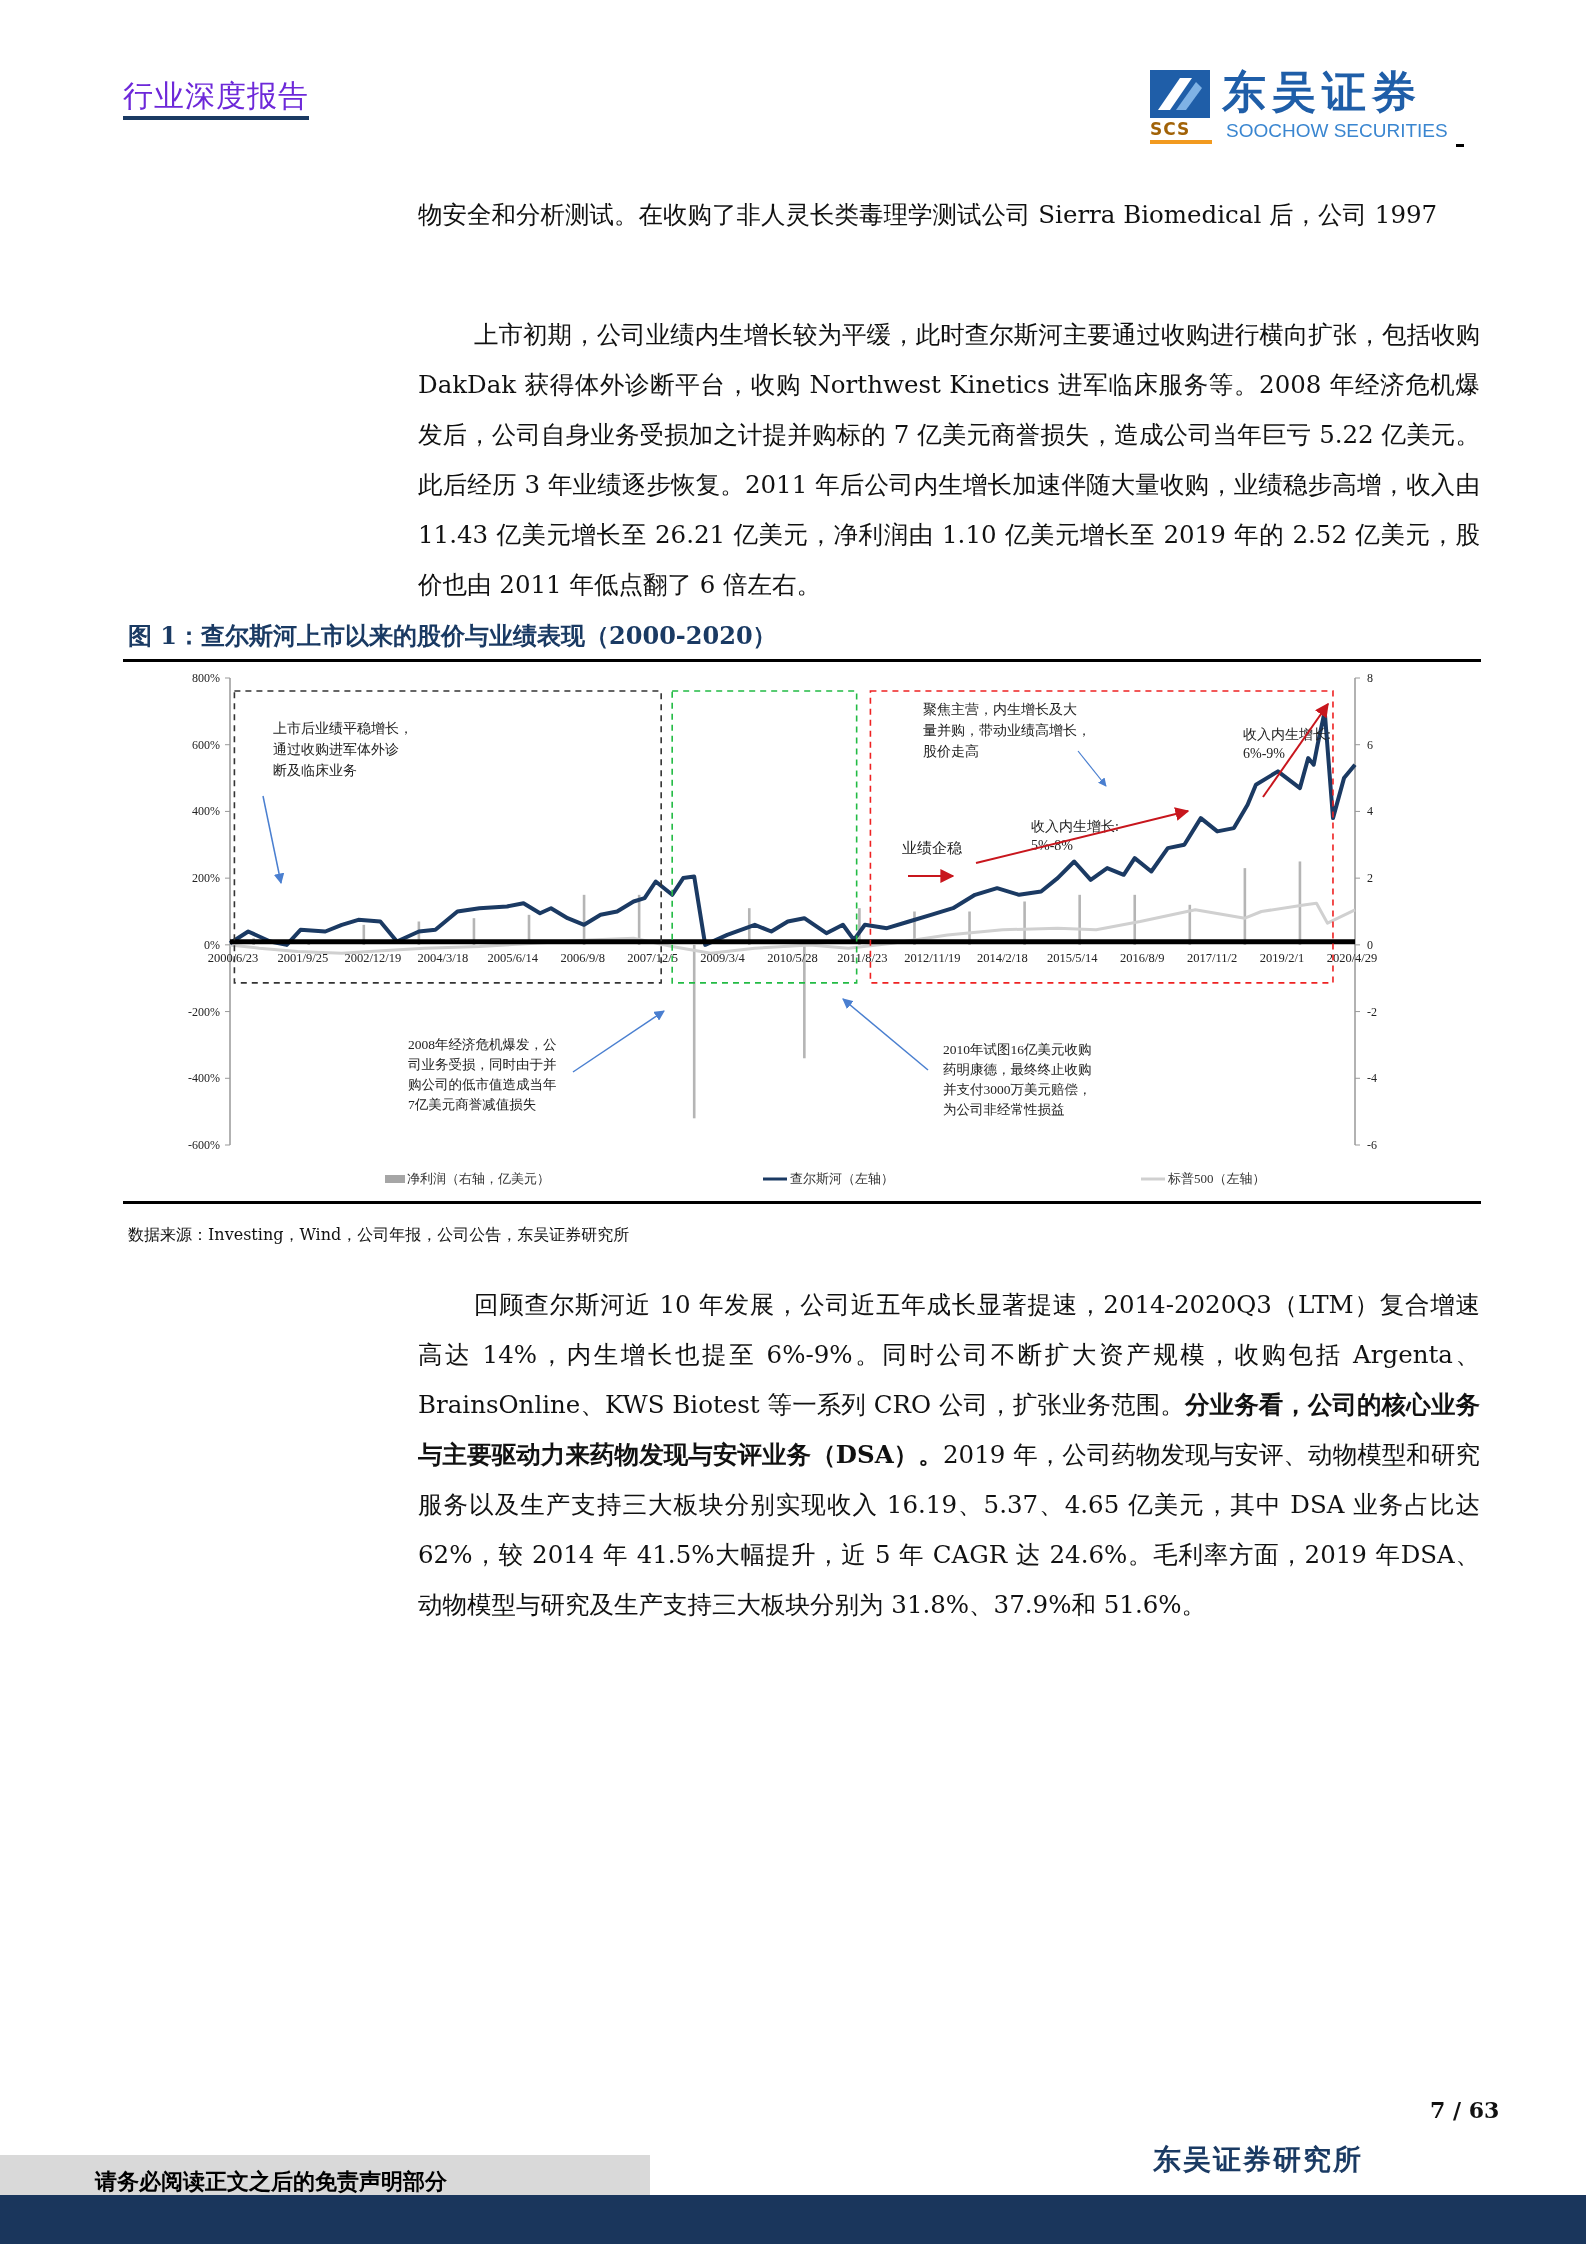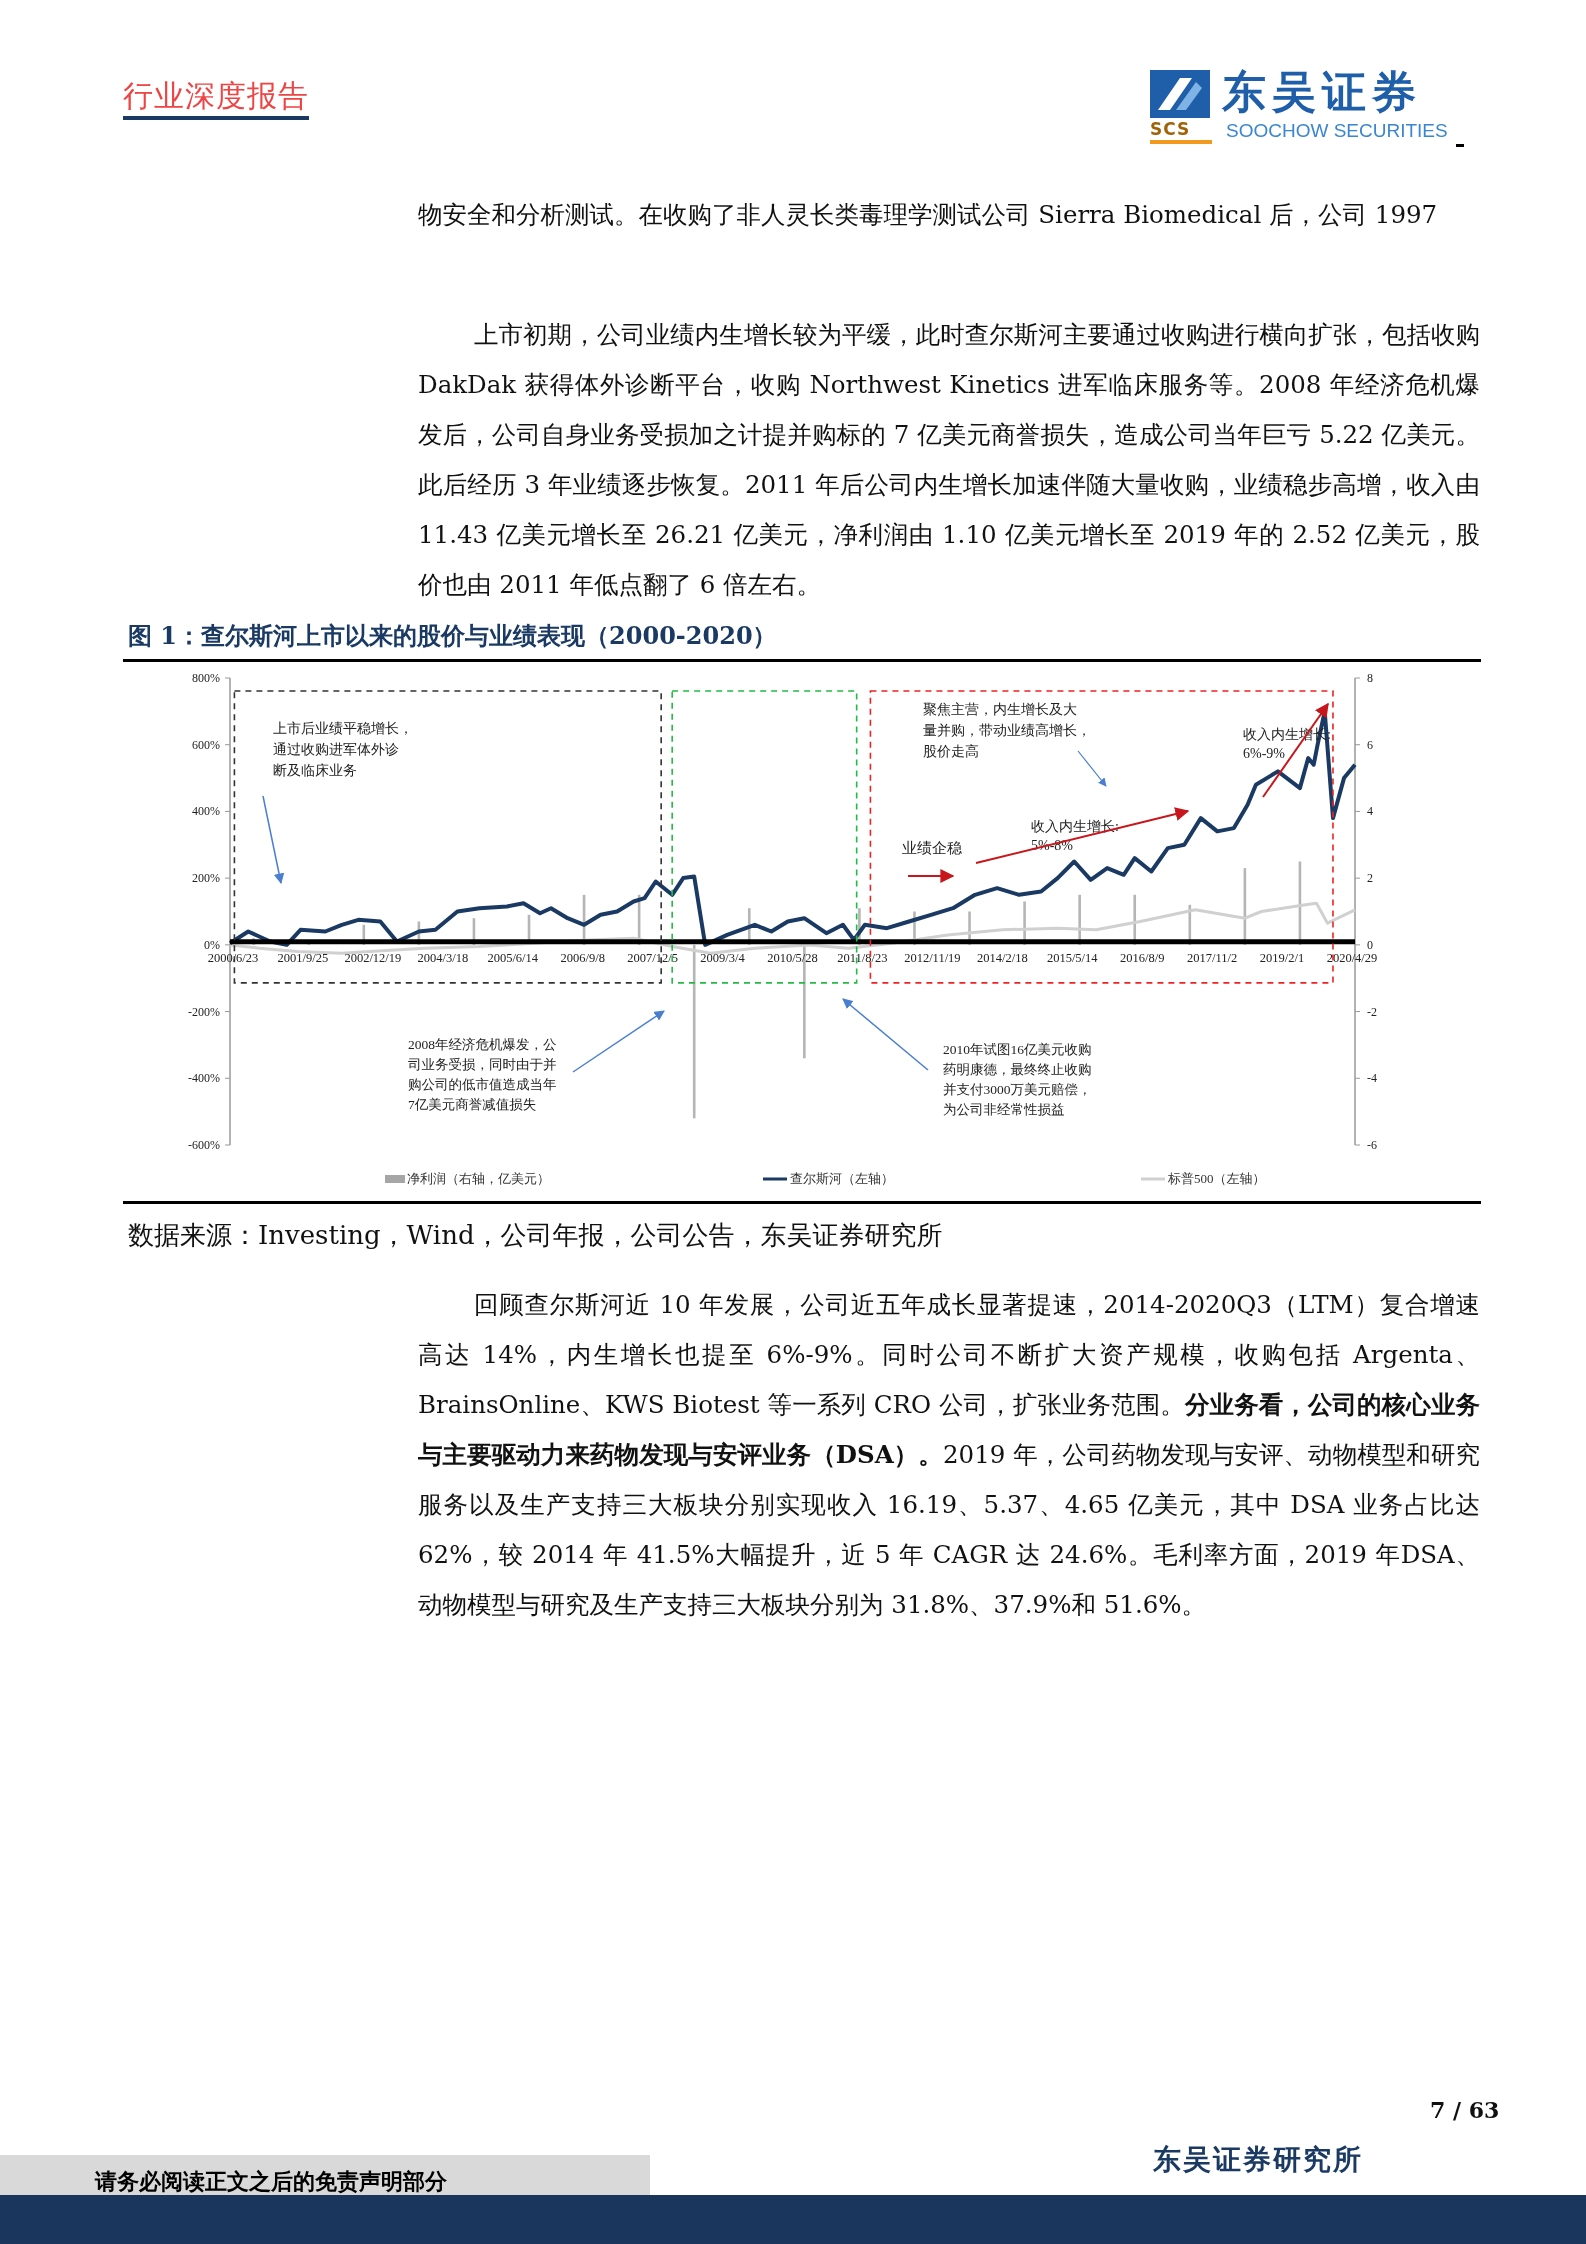--- a/index.html
+++ b/index.html
@@ -1,38 +1,38 @@
 <!DOCTYPE html>
 <html><head>
 <meta charset="utf-8">
 <style>
   html, body { margin:0; padding:0; background:#ffffff; }
   body { width:1586px; height:2244px; position:relative; overflow:hidden;
          font-family:"DejaVu Serif","Liberation Serif",serif; color:#111; }
   .abs { position:absolute; }
-  .hdr-title { left:123px; top:78px; font-size:30px; color:#ef4444; letter-spacing:1px;
+  .hdr-title { left:123px; top:78px; font-size:30px; color:#6d28d9; letter-spacing:1px;
                border-bottom:4px solid #1a3a63; padding-bottom:2px; line-height:36px; }
   .logo { left:1150px; top:68px; width:316px; height:78px; }
   .logo-mark { position:absolute; left:0; top:2px; width:60px; height:48px; }
   .logo-cn { position:absolute; left:72px; top:-6px; font-family:"DejaVu Sans","Liberation Sans",sans-serif;
              font-weight:bold; font-size:44px; color:#1f5ea8; letter-spacing:6px; line-height:60px; }
   .logo-scs { position:absolute; left:0; top:52px; font-family:"DejaVu Sans","Liberation Sans",sans-serif;
               font-weight:bold; font-size:17px; color:#a16207; letter-spacing:1px; line-height:18px; }
   .logo-scs-bar { position:absolute; left:0; top:72px; width:62px; height:4px; background:#f29a1f; }
   .logo-en { position:absolute; left:76px; top:52px; font-family:"Liberation Sans","DejaVu Sans",sans-serif;
              font-size:19px; color:#3a86d0; line-height:22px; }
   .hdr-dash { left:1456px; top:144px; width:8px; height:3px; background:#000; }
 
   .para { left:418px; width:1062px; font-size:24.5px; line-height:50px; text-align:justify; }
   .para .b { font-weight:bold; }
   .indent { text-indent:56px; }
 
   .fig-title { left:128px; top:616px; font-size:24px; font-weight:bold; color:#1a3a63; line-height:40px; }
   .rule { left:123px; width:1358px; height:3px; background:#000; }
-  .source { left:128px; top:1217px; font-size:26px; line-height:36px; }
+  .source { left:128px; top:1217px; font-size:16px; line-height:36px; }
 
   .chart { left:123px; top:663px; width:1358px; height:537px; }
   .chart svg text { font-family:"Liberation Serif","DejaVu Serif",serif; }
 
   .pageno { left:1430px; top:2095px; font-size:22px; font-weight:bold; line-height:30px; }
   .inst { left:1153px; top:2140px; font-size:28px; font-weight:bold; color:#1a3a63; letter-spacing:2px; line-height:40px; }
   .disc-box { left:0; top:2155px; width:650px; height:53px; background:#d9d9d9; }
   .disc-text { left:95px; top:2163px; font-size:22px; font-weight:bold; color:#000000; line-height:36px; }
   .navy-band { left:0; top:2195px; width:1586px; height:49px; background:#1a365c; }
 </style>

